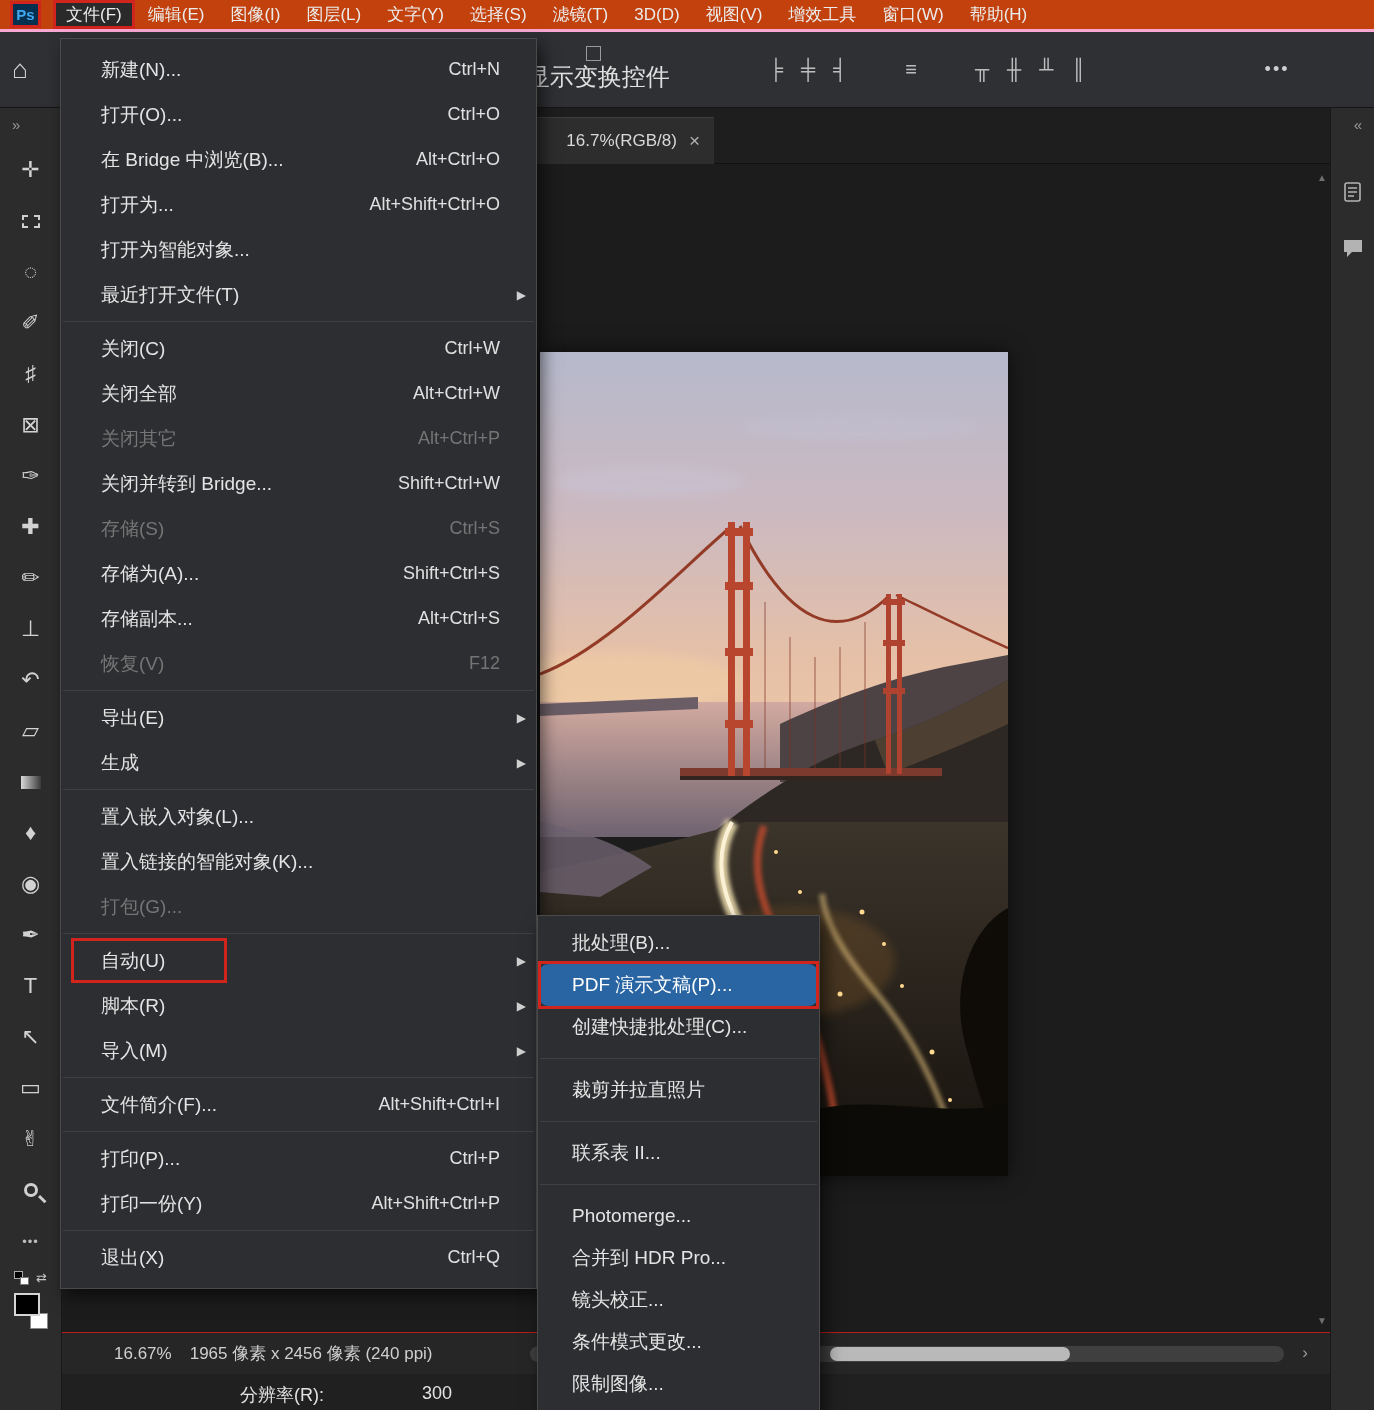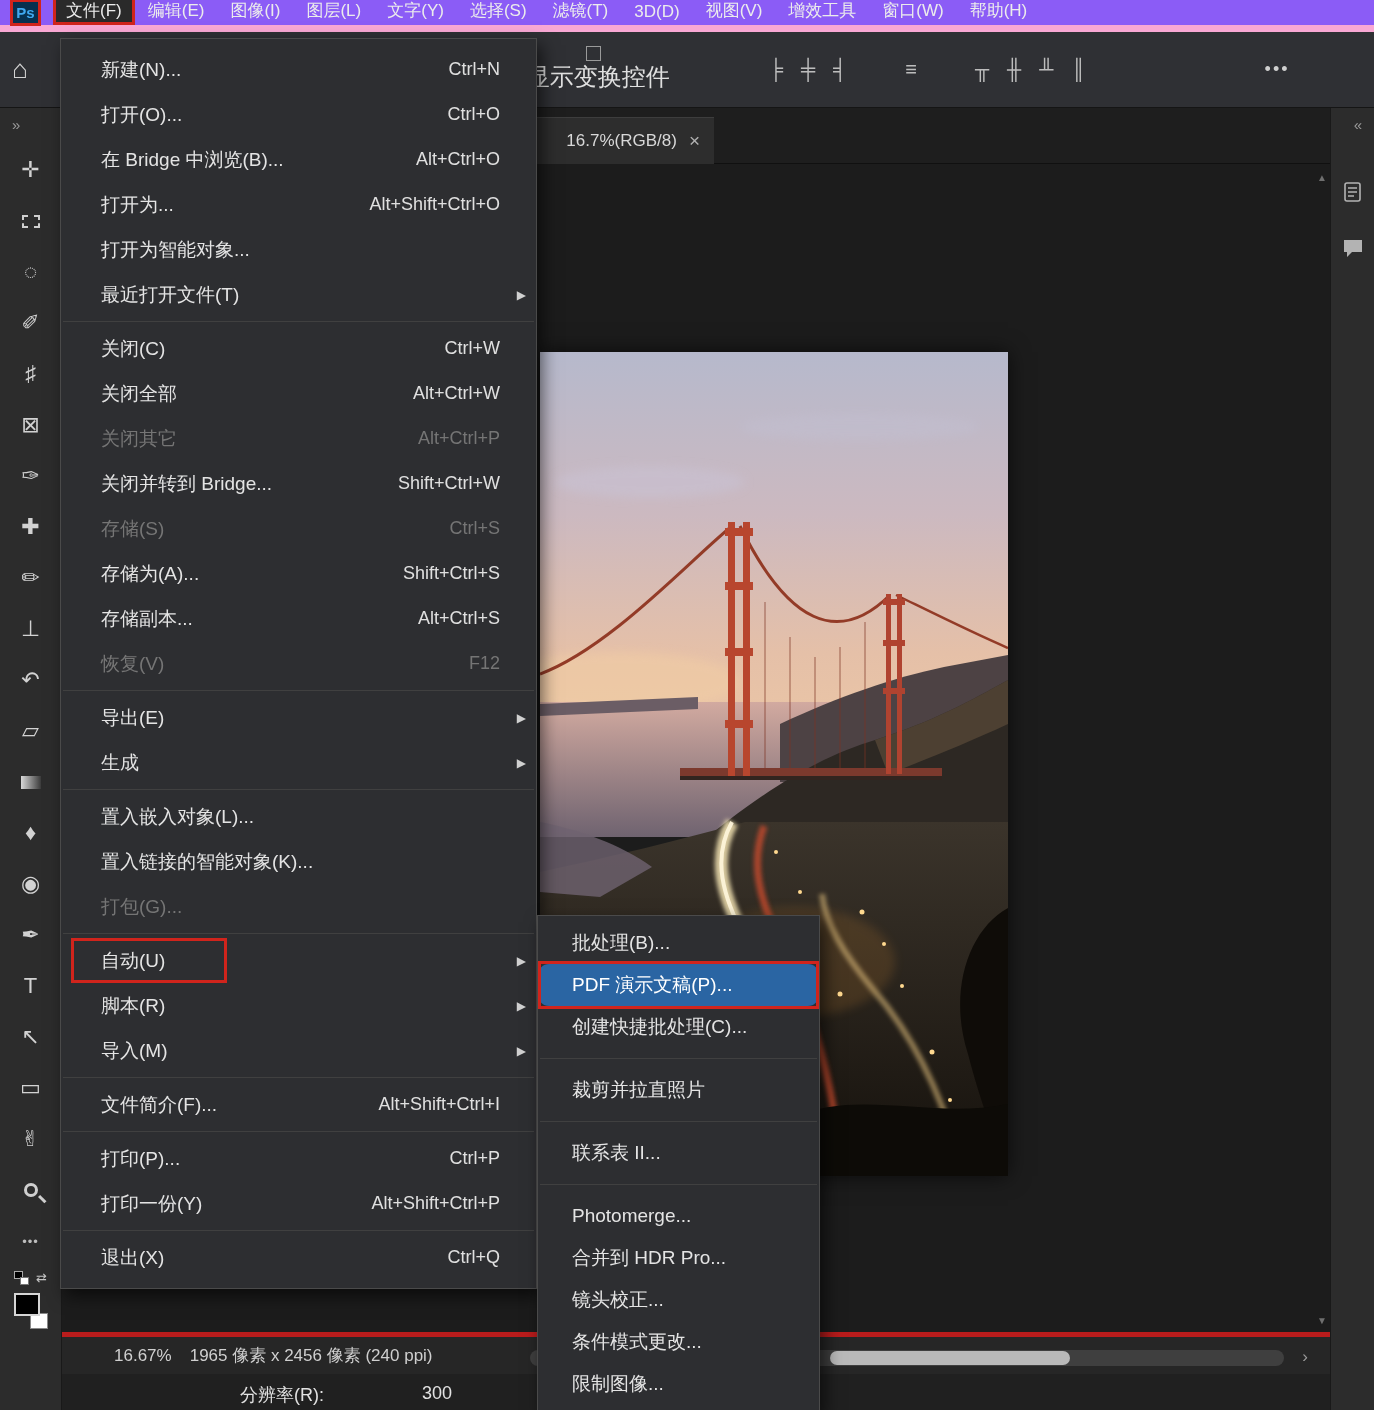--- a/index.html
+++ b/index.html
@@ -1,26 +1,26 @@
 <!DOCTYPE html>
 <html><head>
 <meta charset="utf-8">
 <style>
   *{margin:0;padding:0;box-sizing:border-box;}
   html,body{width:1374px;height:1410px;}
   body{position:relative;overflow:hidden;background:#1d1d1d;color:#ddd;
        font-family:"Liberation Sans","DejaVu Sans",sans-serif;}
 
   
-  .menubar{position:absolute;top:0;left:0;right:0;height:32px;background:#8b5cf6;
-           display:flex;align-items:center;z-index:60;border-bottom:7px solid #f9a8d4;}
+  .menubar{position:absolute;top:0;left:0;right:0;height:32px;background:#c2410c;
+           display:flex;align-items:center;z-index:60;border-bottom:3px solid #f9a8d4;}
   .pslogo{width:31px;height:27px;margin-left:10px;background:#07304f;color:#40a8f0;
           font-weight:bold;font-size:15px;display:flex;align-items:center;justify-content:center;
           border:3px solid #d0241c;}
-  .menuitems{display:flex;align-items:flex-end;margin-left:12px;height:100%;}
+  .menuitems{display:flex;align-items:center;margin-left:12px;height:100%;}
   .menuitem{font-size:17px;color:#ececec;padding:3px 13px;white-space:nowrap;cursor:default;}
   .menuitem.hl{border:3px solid #d0241c;padding:0 10px;background:#2a2a2a;}
 
   
   .optionsbar{position:absolute;top:32px;left:0;right:0;height:76px;background:#2f3034;
               border-bottom:1px solid #151515;display:flex;align-items:center;color:#c8c8c8;z-index:5;}
   .homeicon{font-size:26px;margin-left:12px;color:#d2d2d2;}
   .tcontrols{display:flex;align-items:center;margin-left:498px;font-size:24px;color:#e0e0e0;white-space:nowrap;flex-direction:column;}
   .checkbox{width:15px;height:15px;border:1px solid #9a9a9a;margin-right:9px;background:transparent;display:inline-block;}
   .alignicons{display:flex;align-items:center;font-size:20px;color:#bdbdbd;}
@@ -65,21 +65,21 @@
   .varrow.up{top:8px;} .varrow.down{bottom:6px;}
 
   
   .dock{position:absolute;right:0;top:108px;bottom:0;width:44px;background:#2c2c2c;border-left:1px solid #191919;}
   .dock .chev{position:absolute;top:8px;right:12px;color:#9a9a9a;font-size:15px;}
   .dockicons{position:absolute;top:72px;left:0;right:0;display:flex;flex-direction:column;align-items:center;gap:28px;}
   .dicon{opacity:.9;}
 
   
   .statusbar{position:absolute;left:62px;right:44px;top:1332px;height:42px;background:#262626;
-             display:flex;align-items:center;font-size:17px;color:#cfcfcf;border-top:5px solid #b91c1c;}
+             display:flex;align-items:center;font-size:17px;color:#cfcfcf;border-top:1px solid #b91c1c;}
   .zoomval{margin-left:52px;}
   .docinfo{margin-left:18px;}
   .hscroll{position:absolute;left:468px;right:46px;top:13px;height:16px;background:#3f3f3f;border-radius:8px;}
   .hthumb{position:absolute;left:300px;width:240px;top:1px;bottom:1px;background:#b9b9b9;border-radius:7px;}
   .hsarrow{position:absolute;right:22px;top:10px;color:#9a9a9a;font-size:17px;}
   .bottomstrip{position:absolute;left:62px;right:44px;top:1374px;height:36px;background:#202020;
                font-size:18px;color:#e2e2e2;overflow:hidden;}
   .res{position:absolute;left:178px;top:9px;}
   .resval{position:absolute;left:360px;top:9px;}
 

